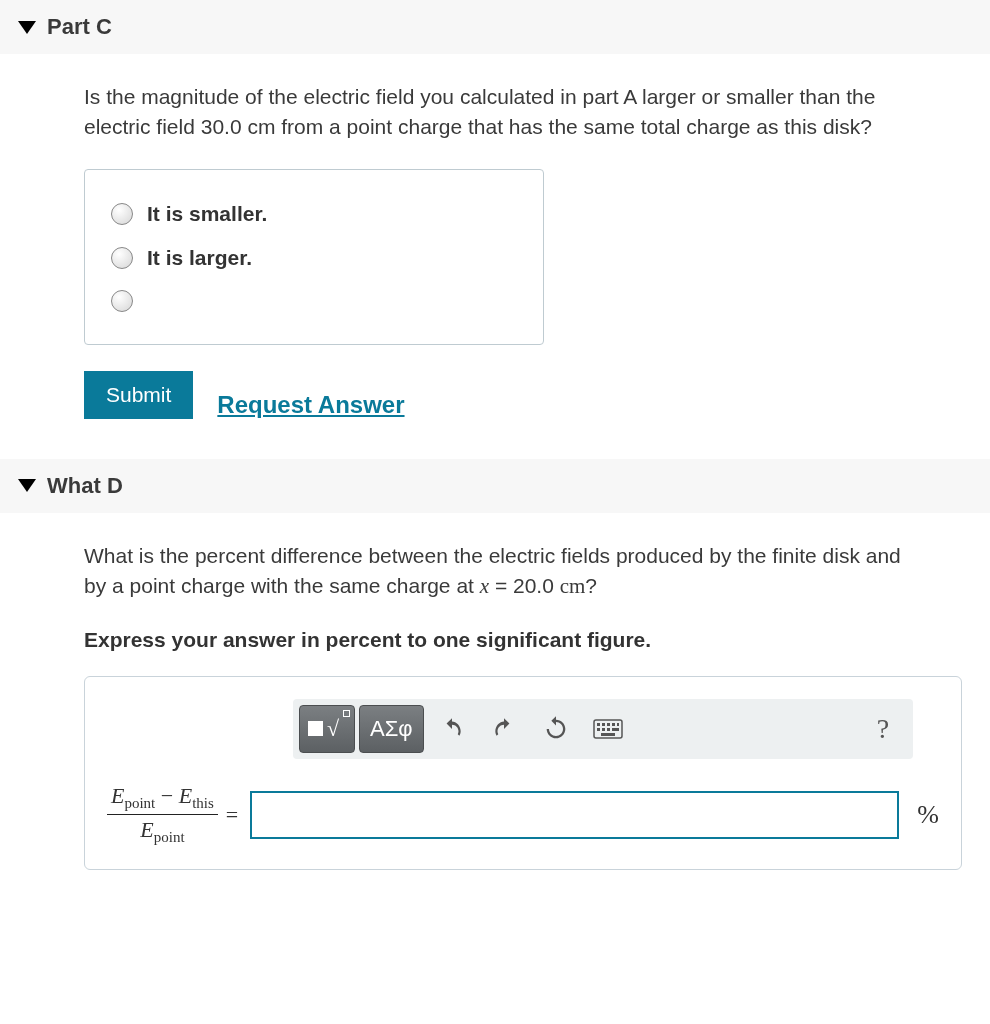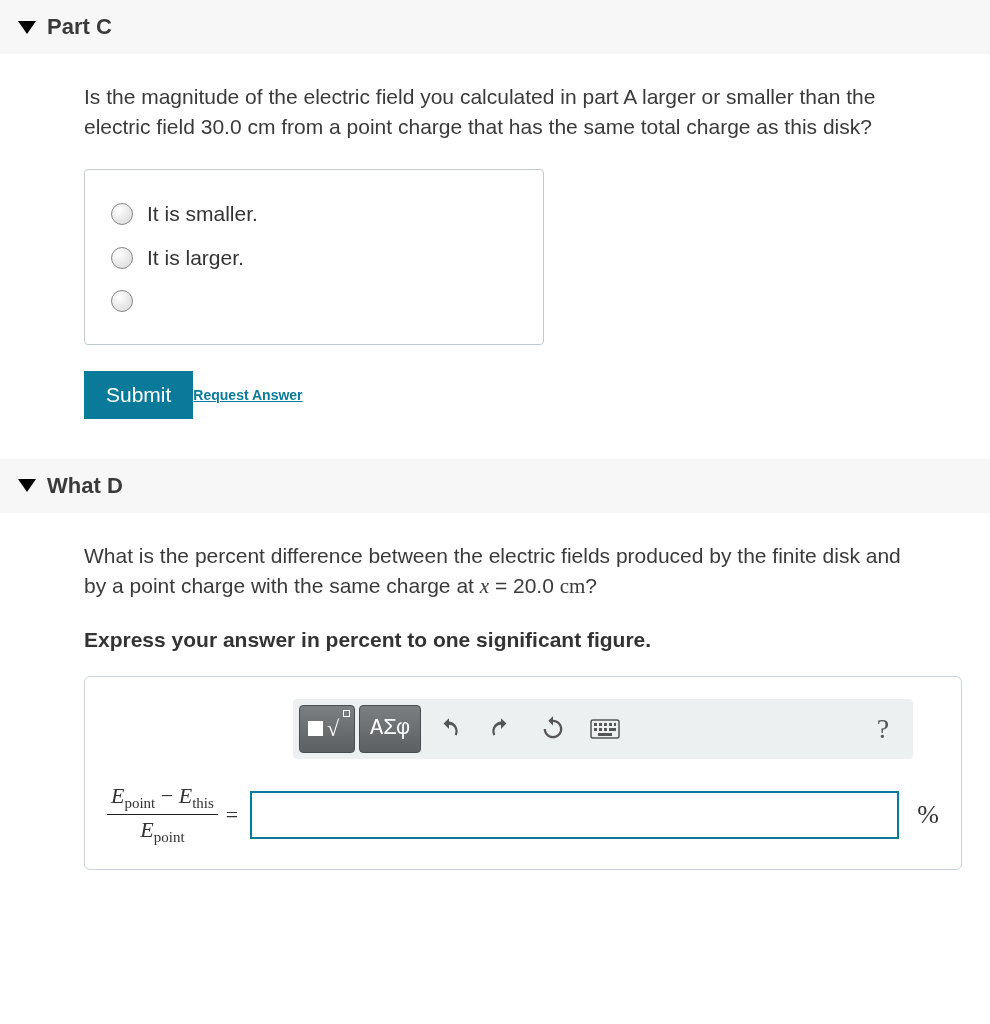--- a/index.html
+++ b/index.html
@@ -39,54 +39,56 @@
     line-height: 1.45;
     margin: 0 0 26px 0;
     max-width: 830px;
   }
   .radio-box {
     border: 1px solid #bfcbd1;
     border-radius: 4px;
     padding: 22px 26px 22px 26px;
     max-width: 460px;
     margin-bottom: 26px;
+    font-weight: bold;
   }
   .radio-row {
     display: flex;
     align-items: center;
     gap: 14px;
     padding: 10px 0;
     cursor: pointer;
   }
   .radio {
     width: 22px;
     height: 22px;
     border-radius: 50%;
     border: 1px solid #888;
     background: radial-gradient(circle at 35% 30%, #fff 0%, #e2e2e2 70%, #d6d6d6 100%);
     flex-shrink: 0;
   }
   .submit-row {
     display: flex;
-    align-items: center;
+    align-items: flex-end;
+    gap: 24px;
   }
   .btn-submit {
     background: #0a7a9a;
     color: #fff;
     border: none;
     padding: 12px 22px;
     font-size: 21px;
     cursor: pointer;
   }
   .link-request {
     color: #0a7a9a;
     font-weight: bold;
     text-decoration: underline;
     cursor: pointer;
-    font-size: 14px;
+    font-size: 24px;
   }
   .instruction {
     font-weight: bold;
     margin: 16px 12px 24px 0;
     color: #333;
   }
   .answer-box {
     border: 1px solid #c9d3da;
     border-radius: 6px;
     padding: 22px;
@@ -223,21 +225,21 @@
 
   <div class="answer-box">
     <div class="toolbar">
       <div class="tb-btn tb-grey icon-templates">
         <span class="rect-ic"></span>
         <span class="sqrt-ic">
           <span style="font-style:normal">√</span>
           <span class="sqrt-small"></span>
         </span>
       </div>
-      <div class="tb-btn tb-grey" style="font-family:Liberation Mono, monospace;font-size:22px;">
+      <div class="tb-btn tb-grey" style="font-family:Liberation Sans, sans-serif;font-size:22px;">
         <span>ΑΣφ</span>
       </div>
       <div class="tb-btn">
         <svg width="26" height="26" viewBox="0 0 24 24">
             <path fill="#555" d="M12 5V2L7 7l5 5V8c3.3 0 6 2.7 6 6 0 1-.3 2-.7 2.8l1.5 1.5C19.5 17 20 15.6 20 14c0-5-4-9-8-9z"></path>
           </svg>
       </div>
       <div class="tb-btn">
         <svg width="26" height="26" viewBox="0 0 24 24">
             <path fill="#555" d="M12 5V2l5 5-5 5V8c-3.3 0-6 2.7-6 6 0 1 .3 2 .7 2.8l-1.5 1.5C4.5 17 4 15.6 4 14c0-5 4-9 8-9z"></path>

